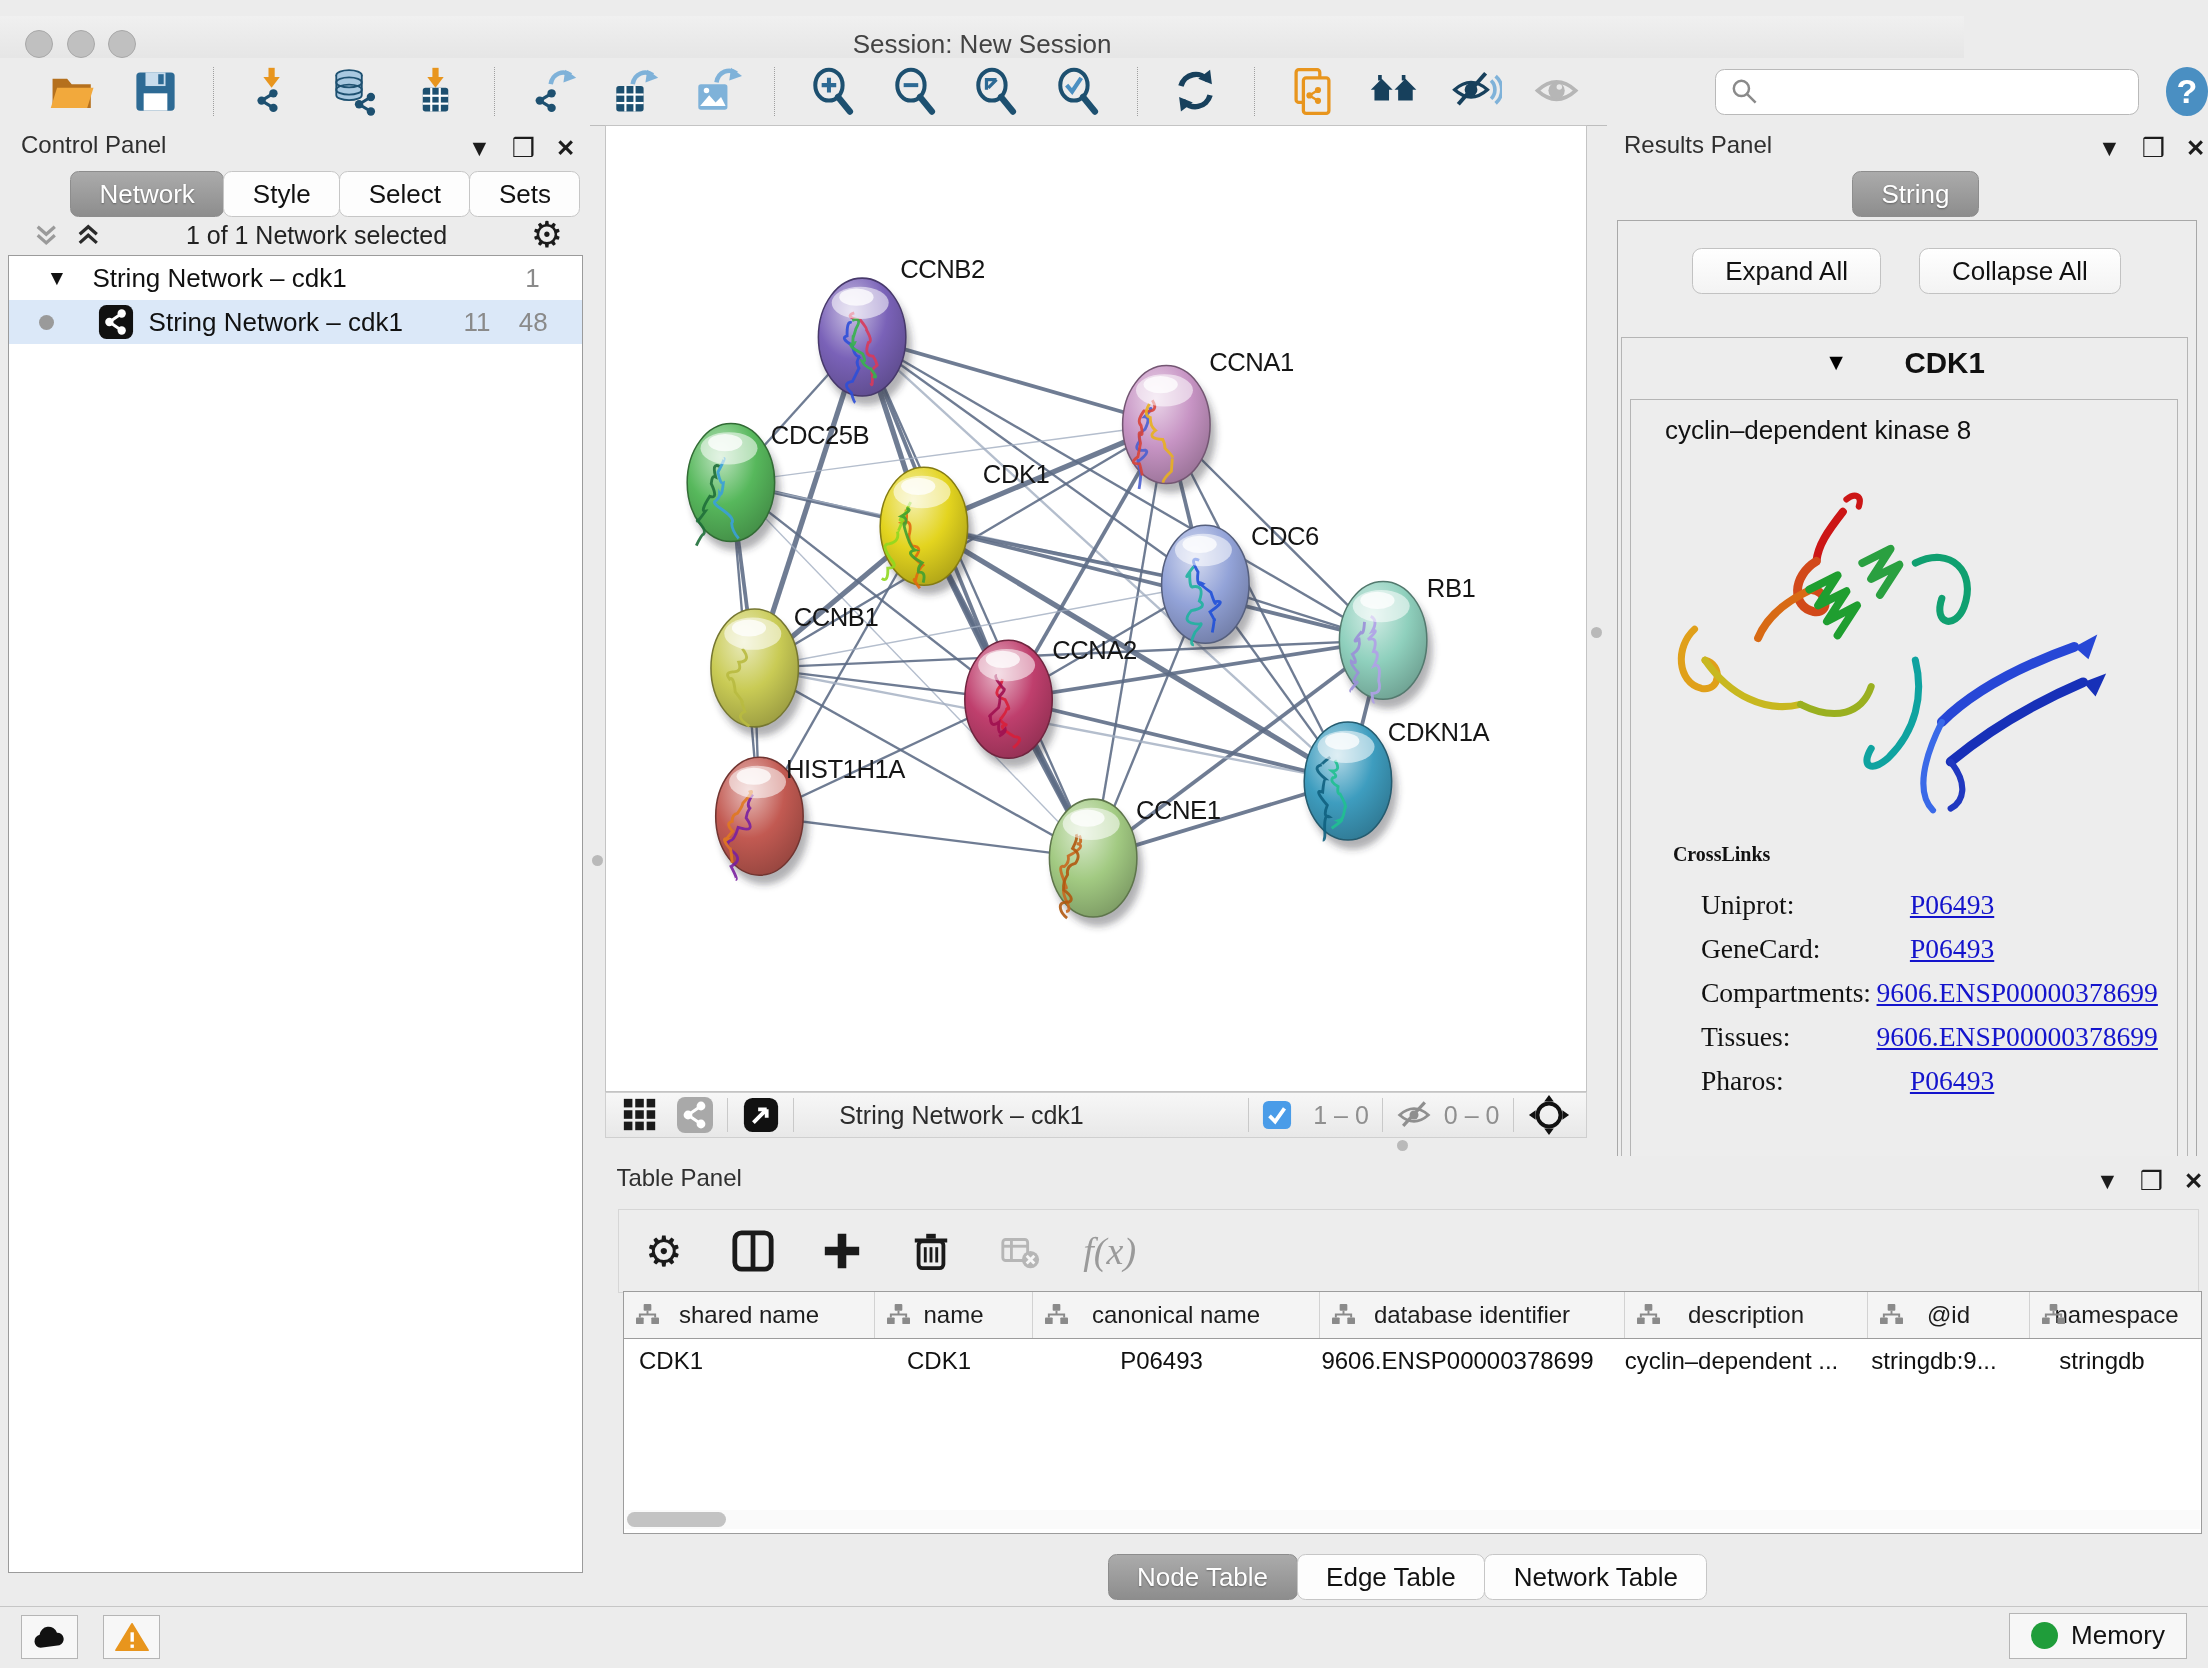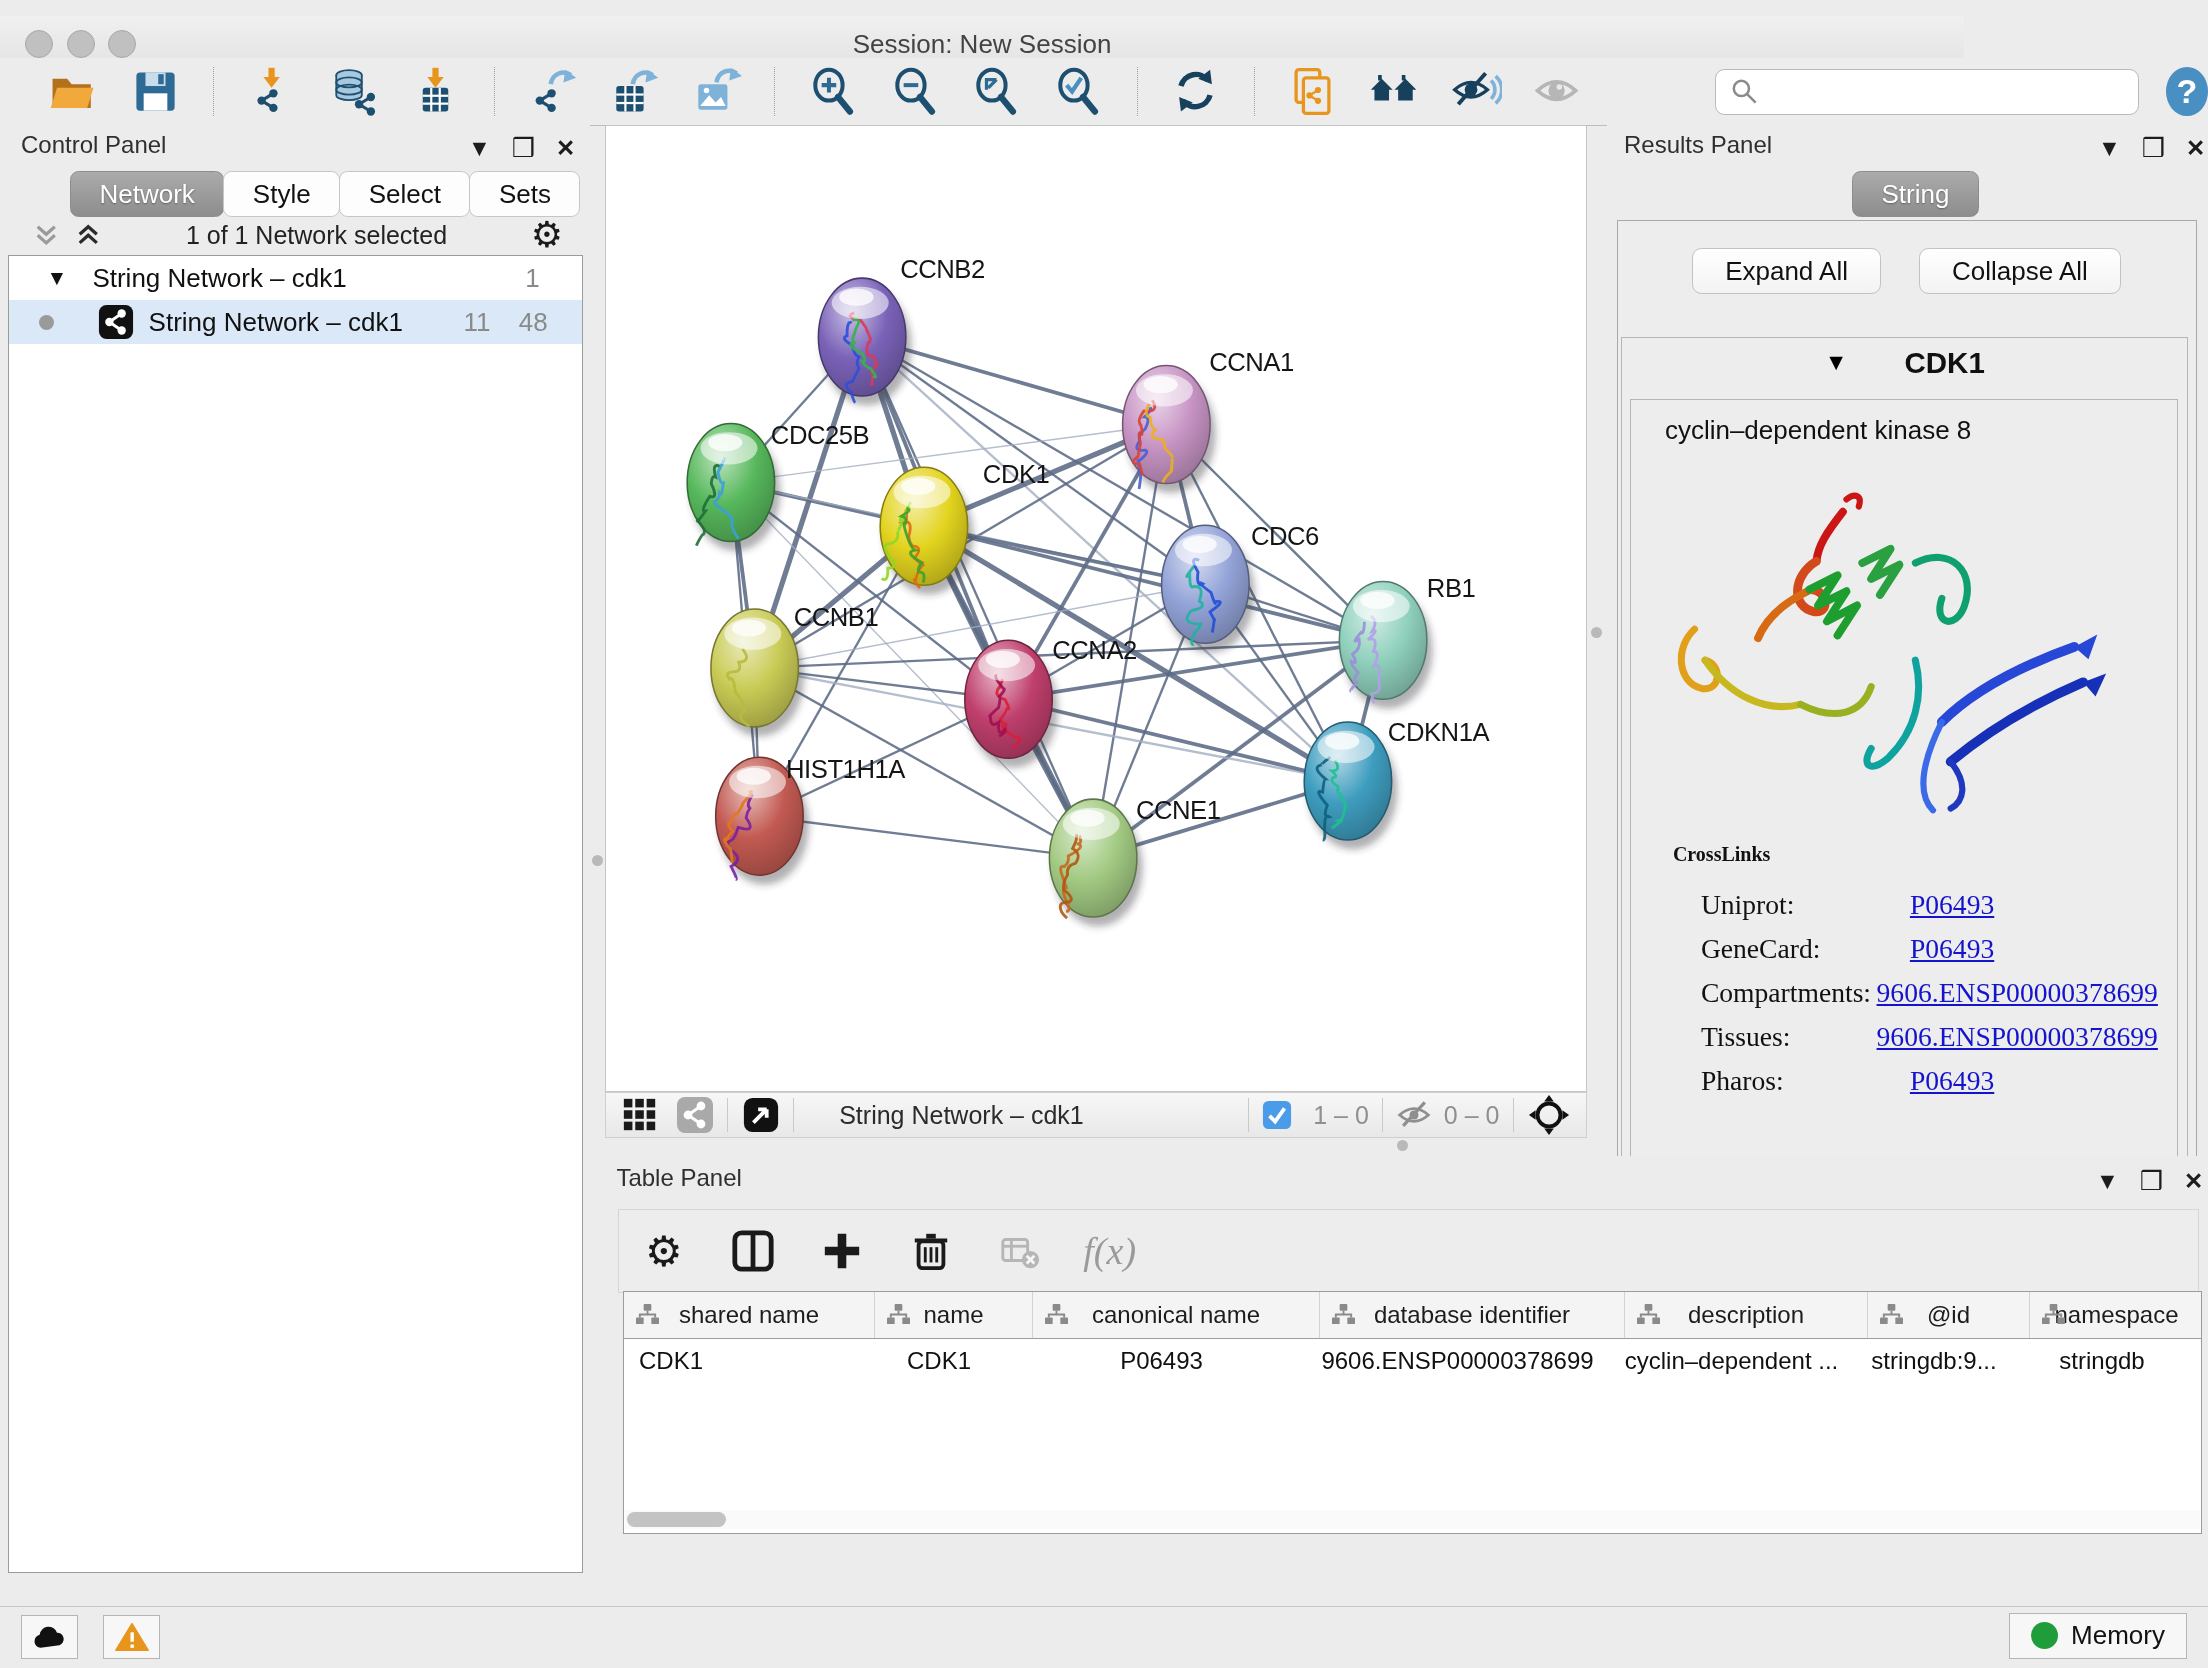--- a/index.html
+++ b/index.html
@@ -797,20 +797,25 @@
           <div class="td" style="width: 287px;">P06493</div>
           <div class="td" style="width: 305px;">9606.ENSP00000378699</div>
           <div class="td" style="width: 243px;">cyclin–dependent ...</div>
           <div class="td" style="width: 162px;">stringdb:9...</div>
           <div class="td" style="width: 174px;">stringdb</div>
         </div>
     </div>
     <div id="tp-hscroll" class="abs">
         <div id="tp-thumb" class="abs"></div>
       </div>
+    <div id="tp-tabs" class="abs">
+        <div class="tab sel">Node Table</div>
+        <div class="tab">Edge Table</div>
+        <div class="tab">Network Table</div>
+      </div>
   </div>
 
   <div id="statusbar" class="abs">
     <div class="sb-btn abs" style="left:21px;top:7.6px">
       <svg width="34" height="27" viewBox="0 0 36 28">
           <path d="M8,26 a7,7 0 0 1 -1,-13.8 a9.5,9.5 0 0 1 18.4,-2.2 a6.8,6.8 0 0 1 2.6,13.2 z" fill="#111"></path>
         </svg>
     </div>
     <div class="sb-btn abs" style="left:103px;top:7.6px">
       <svg width="34" height="30" viewBox="0 0 36 32">

